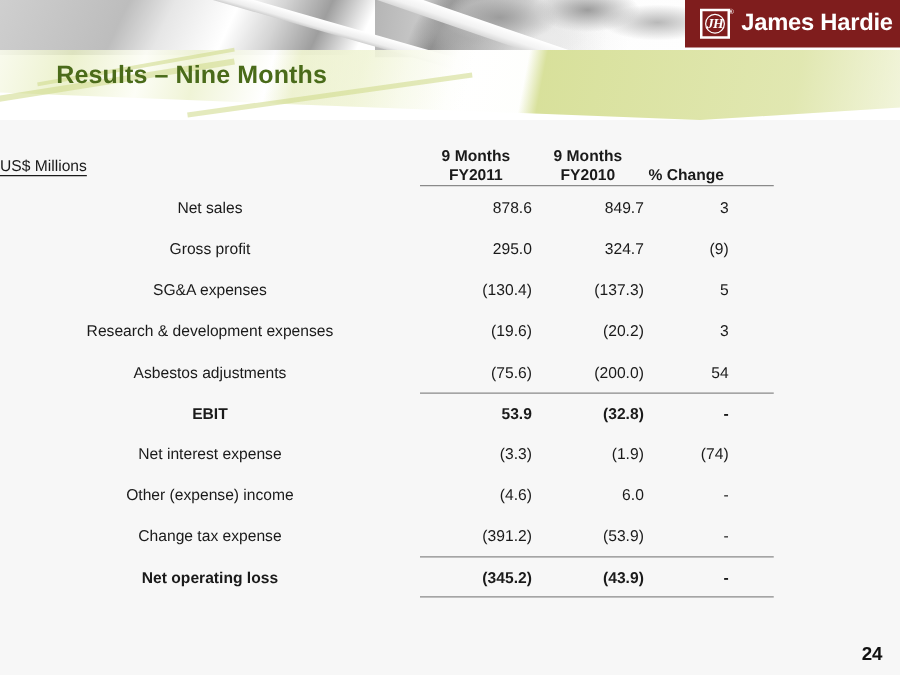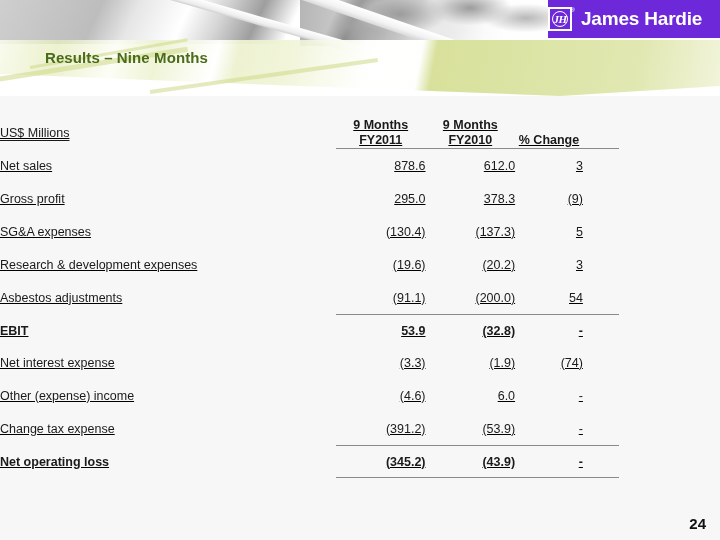--- a/index.html
+++ b/index.html
@@ -84,23 +84,24 @@
     background: linear-gradient(180deg, #ffffff 0%, #ededed 70%, #cfcfcf 100%);
     transform: rotate(16deg);
   }
 
   
   .logo-box {
     position: absolute;
     right: 0; top: 0;
     width: 172px;
     height: 38px;
-    background: #6d28d9;
+    background: #7f1d1d;
     display: flex;
     align-items: center;
+    padding-left: 12px;
     box-sizing: border-box;
   }
   .logo-mark {
     position: relative;
     width: 24px; height: 24px;
     border: 2px solid #ffffff;
     box-sizing: border-box;
     flex: 0 0 auto;
   }
   .logo-mark-circle {
@@ -137,34 +138,33 @@
     letter-spacing: -0.2px;
     margin-left: 9px;
     white-space: nowrap;
     text-align: right;
   }
 
   
   .slide-title {
     position: absolute;
     left: 45px; top: 49px;
-    font-size: 15px;
+    font-size: 20px;
     font-weight: bold;
     color: #4a6b1a;
     letter-spacing: 0.1px;
     white-space: nowrap;
     z-index: 5;
   }
 
   
   .table-wrap {
     position: absolute;
     left: 0; top: 118px;
     width: 648px;
-    text-decoration: underline;
   }
   table.fin {
     border-collapse: collapse;
     width: 680px;
     margin-left: 0;
     table-layout: fixed;
   }
   table.fin col.c-label { width: 330px; }
   table.fin col.c-num   { width: 88px; }
   table.fin col.c-pct   { width: 102px; }
@@ -201,21 +201,21 @@
   .rule-row td {
     padding: 0;
     height: 1px;
   }
   .rule {
     height: 1px;
     background: #8a8a8a;
     margin: 0;
   }
   td.lbl {
-    text-align: left;
+    text-align: center;
     padding-left: 58px;
     white-space: nowrap;
   }
   td.num {
     text-align: right;
     padding-right: 18px;
     white-space: nowrap;
   }
   td.num.pct { padding-right: 36px; }
   tr.data-row td { height: 33px; }
@@ -290,29 +290,29 @@
             <div class="rule"></div>
           </td>
         <td></td>
       </tr>
     </thead>
     <tbody>
 
       <tr class="data-row">
         <td class="lbl">Net sales</td>
         <td class="num">878.6</td>
-        <td class="num">612.0</td>
+        <td class="num">849.7</td>
         <td class="num pct">3</td>
         <td></td>
       </tr>
 
       <tr class="data-row">
         <td class="lbl">Gross profit</td>
         <td class="num">295.0</td>
-        <td class="num">378.3</td>
+        <td class="num">324.7</td>
         <td class="num pct">(9)</td>
         <td></td>
       </tr>
 
       <tr class="data-row">
         <td class="lbl">SG&amp;A expenses</td>
         <td class="num">(130.4)</td>
         <td class="num">(137.3)</td>
         <td class="num pct">5</td>
         <td></td>
@@ -321,21 +321,21 @@
       <tr class="data-row">
         <td class="lbl">Research &amp; development expenses</td>
         <td class="num">(19.6)</td>
         <td class="num">(20.2)</td>
         <td class="num pct">3</td>
         <td></td>
       </tr>
 
       <tr class="data-row">
         <td class="lbl">Asbestos adjustments</td>
-        <td class="num">(91.1)</td>
+        <td class="num">(75.6)</td>
         <td class="num">(200.0)</td>
         <td class="num pct">54</td>
         <td></td>
       </tr>
 
       <tr class="rule-row">
         <td></td>
         <td colspan="3">
             <div class="rule"></div>
           </td>

